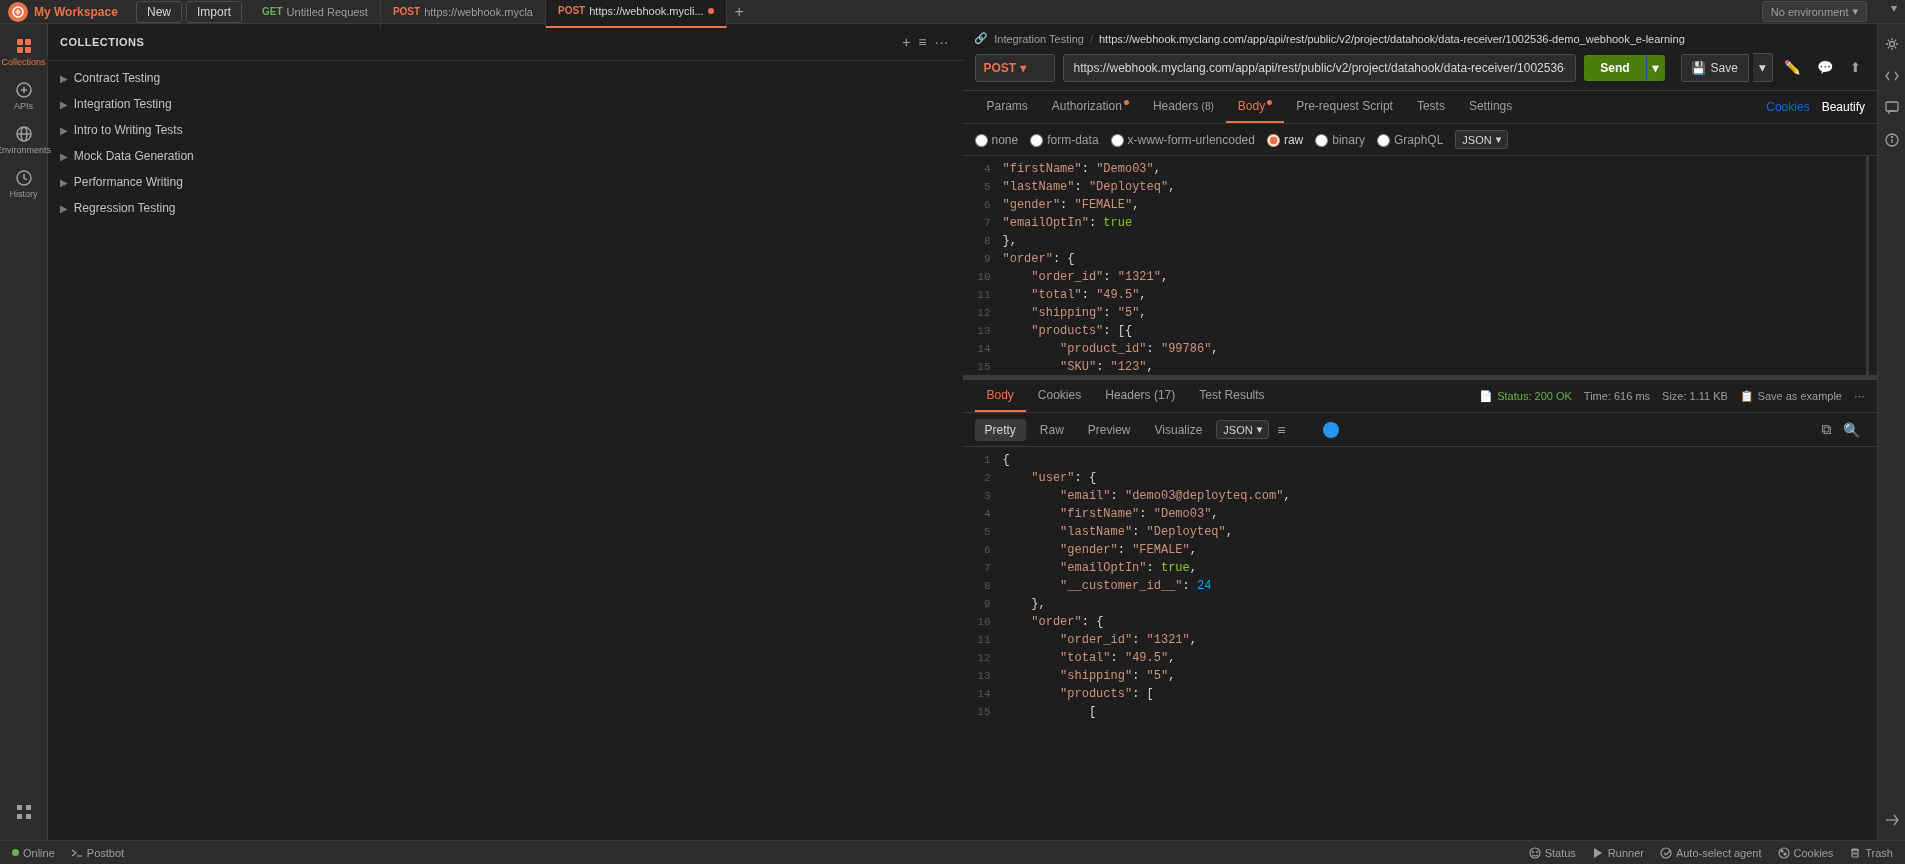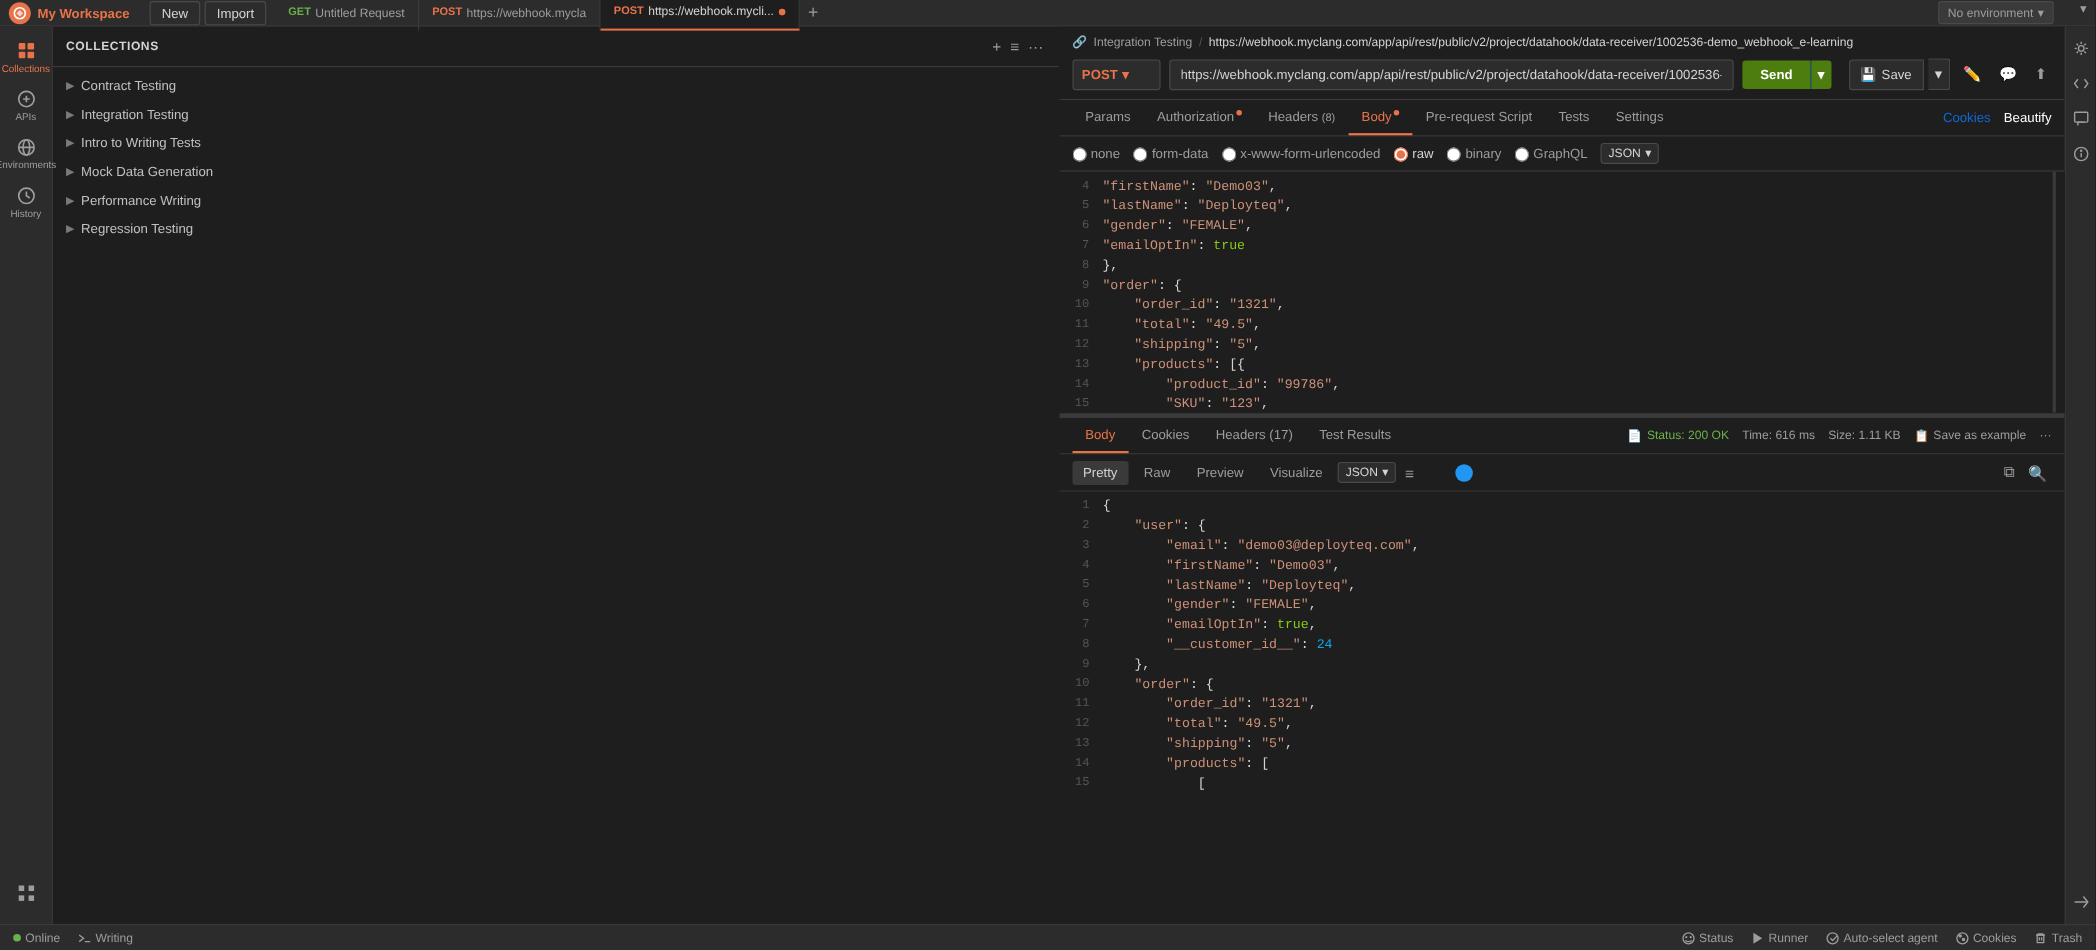--- a/index.html
+++ b/index.html
@@ -511,21 +511,21 @@
 <div class="status-bar">
   <div class="status-bar-item">
     <div class="online-dot"></div>
     <span>Online</span>
   </div>
   <div class="status-bar-item">
     <svg width="12" height="12" viewBox="0 0 12 12" fill="none" stroke="#9d9d9d" stroke-width="1.2">
         <polyline points="1,3 5,6 1,9"></polyline>
         <line x1="6" y1="9" x2="11" y2="9"></line>
       </svg>
-    <span>Writing</span>
+    <span>Postbot</span>
   </div>
   <div class="status-bar-right">
     <div class="status-bar-item">
       <svg width="12" height="12" viewBox="0 0 12 12" fill="#9d9d9d">
           <circle cx="6" cy="6" r="5" fill="none" stroke="#9d9d9d" stroke-width="1.2"></circle>
           <circle cx="4" cy="5" r="1"></circle>
           <circle cx="8" cy="5" r="1"></circle>
           <path d="M3 8 Q6 10 9 8" stroke="#9d9d9d" stroke-width="1" fill="none"></path>
         </svg>
       <span>Status</span>

